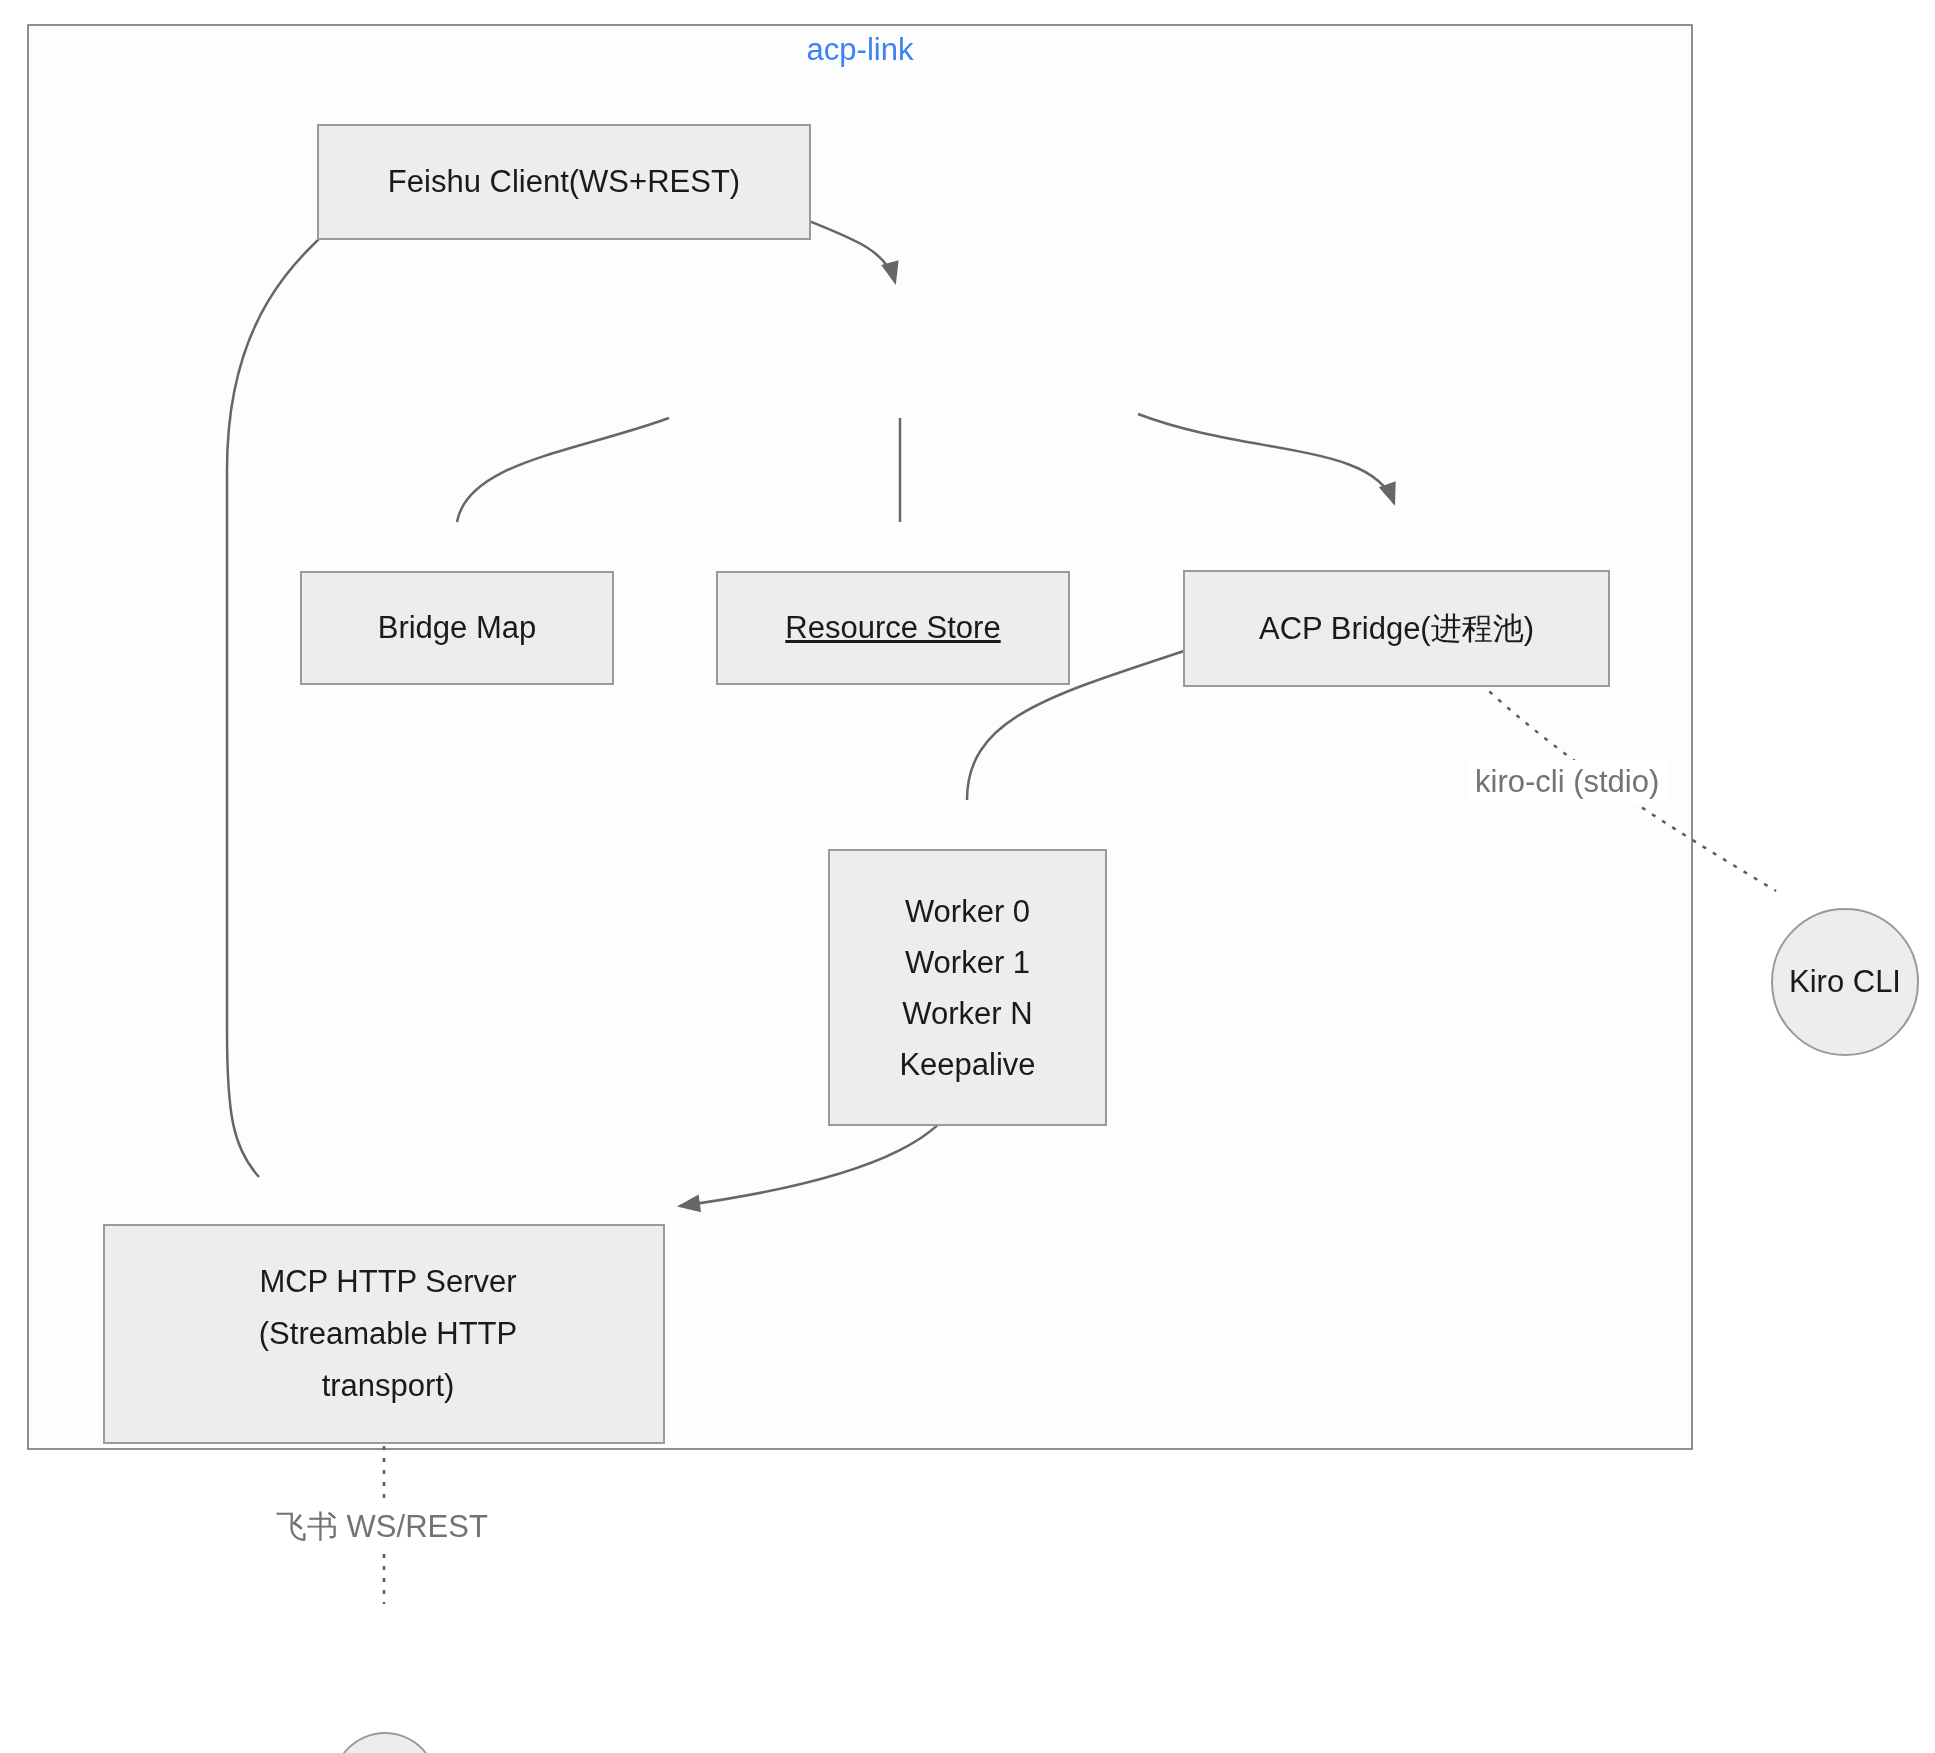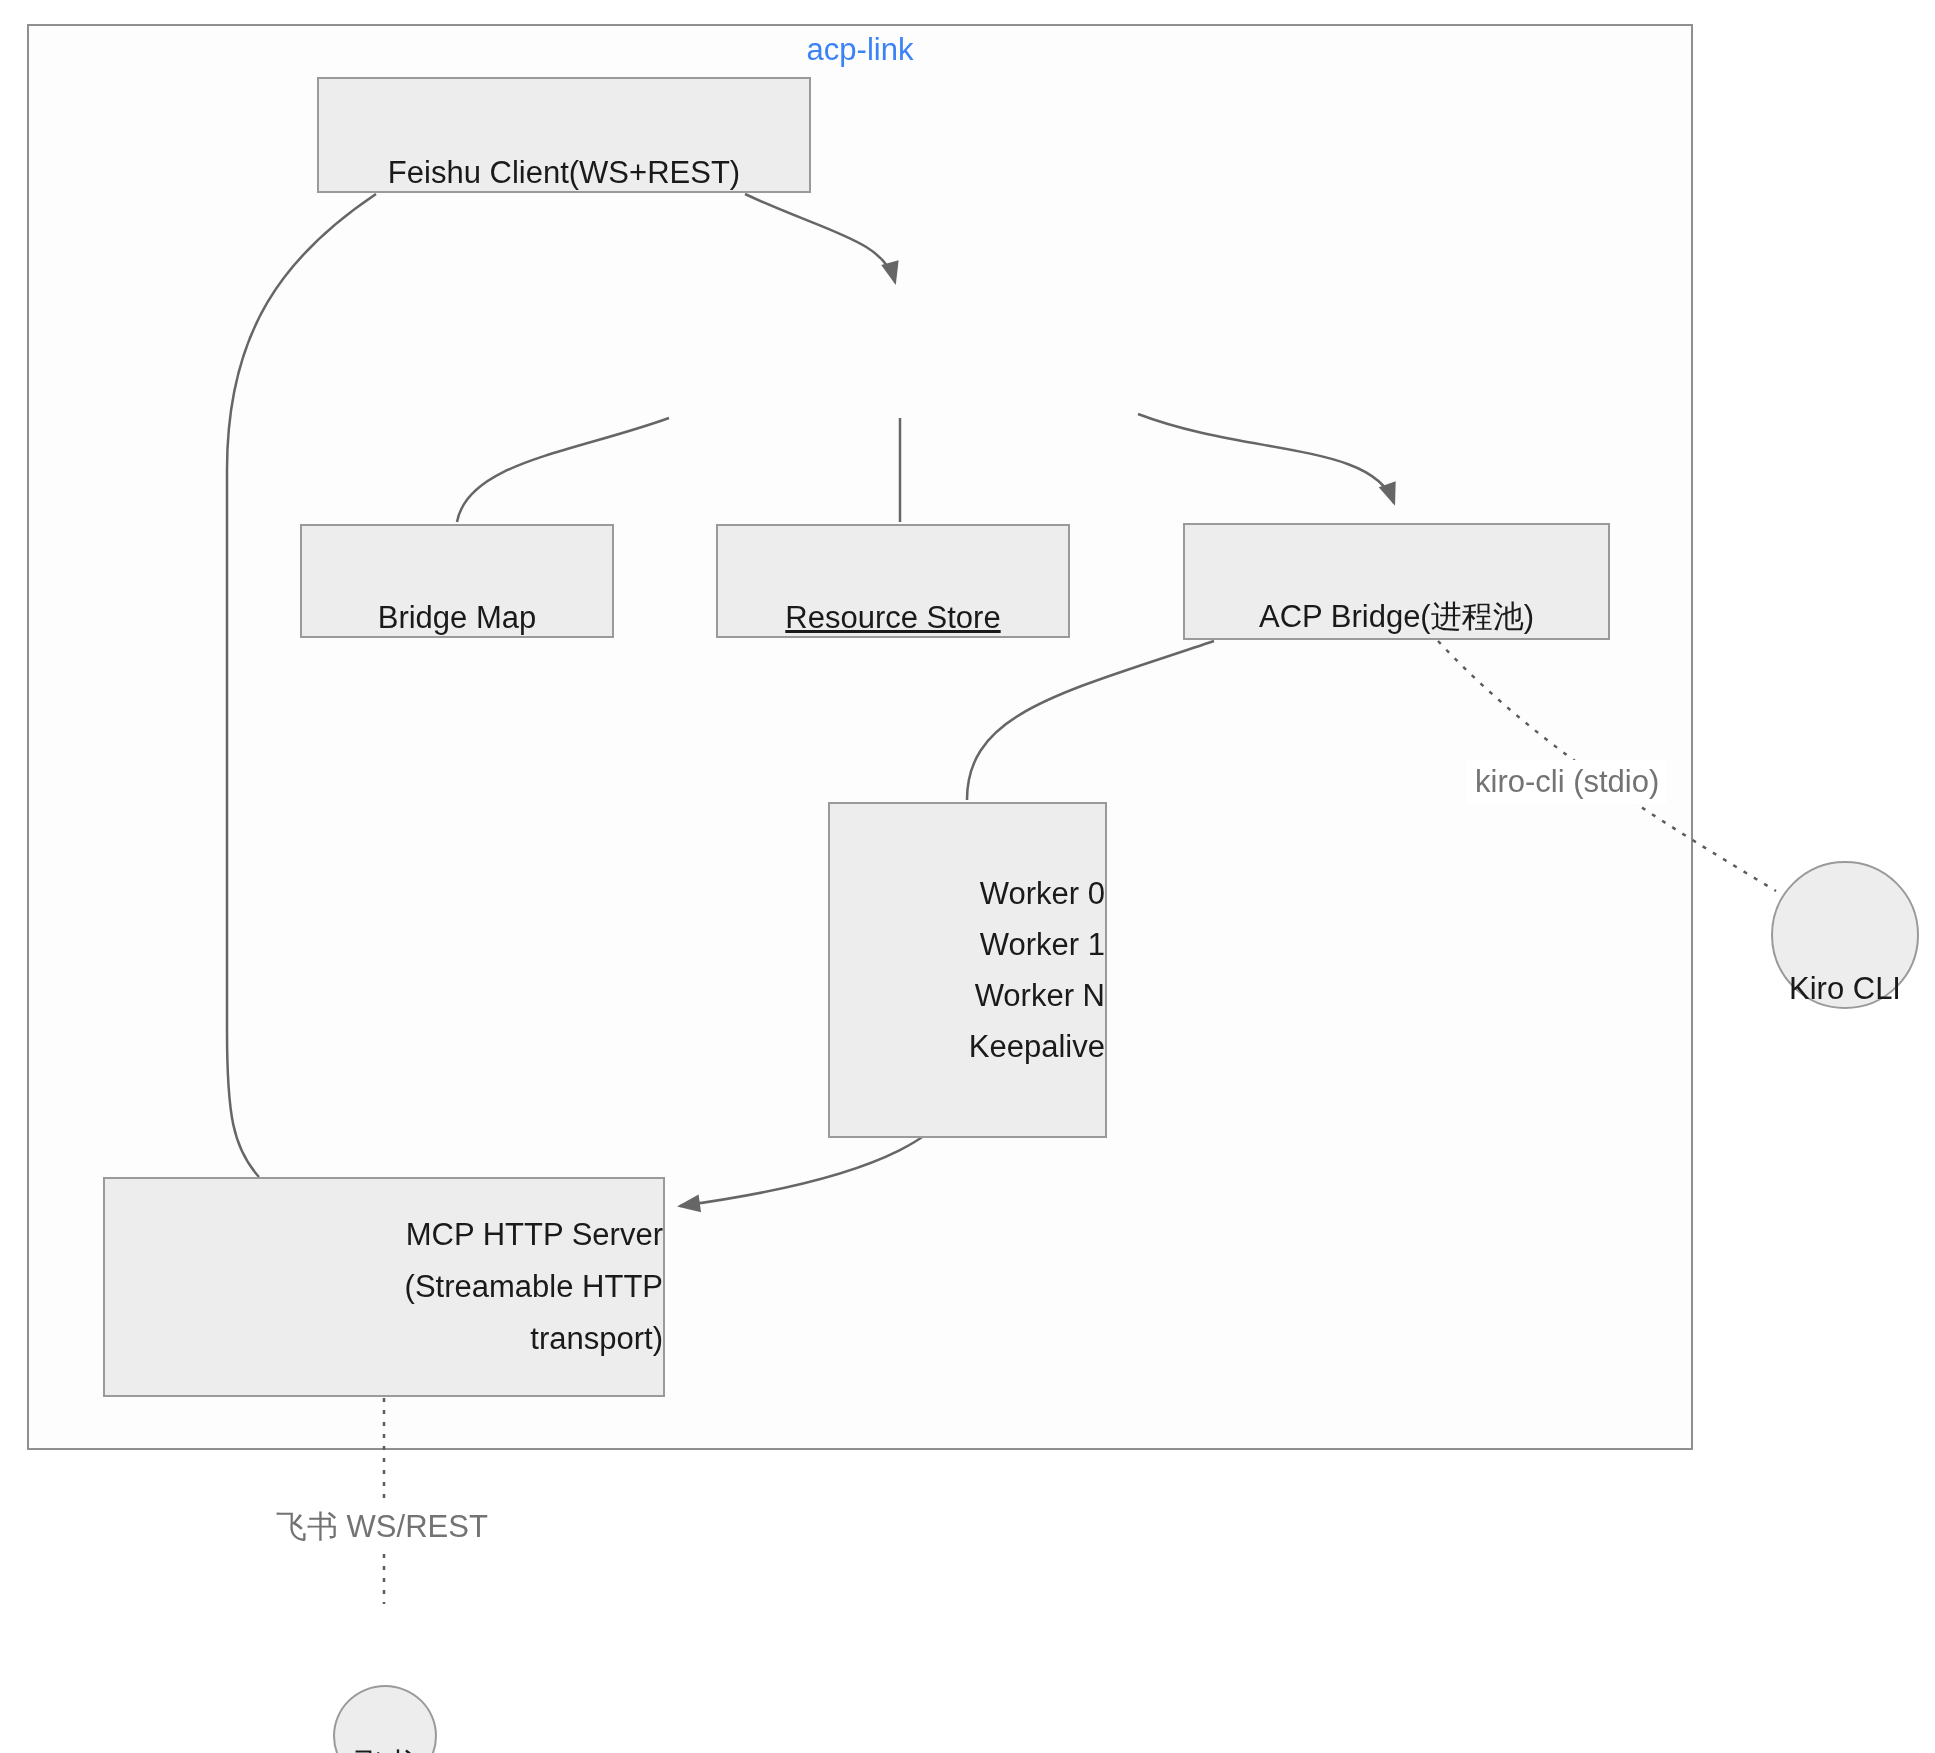--- a/index.html
+++ b/index.html
@@ -29,38 +29,39 @@
     white-space:nowrap;
   }
   svg.edges{
     position:absolute;left:0;top:0;
     z-index:1;
     pointer-events:none;
   }
   .node{
     position:absolute;
     display:flex;
-    align-items:flex-end;
+    align-items:center;
     justify-content:center;
     background:#ededed;
     border:2px solid #9a9a9a;
     box-sizing:border-box;
     font-size:31px;
     text-align:center;
     z-index:2;
     white-space:nowrap;
+    margin-top:47px;
   }
   .node.multiline{flex-direction:column;}
   .circle{border-radius:50%;}
   #node-feishu-client{left:317px;top:77px;width:494px;height:116px;}
   #node-link-service{left:660px;top:302px;width:478px;height:115px;}
   #node-session-map{left:300px;top:524px;width:314px;height:114px;}
   #node-resource-store{left:716px;top:524px;width:354px;height:114px;text-decoration:underline;}
   #node-acp-bridge{left:1183px;top:523px;width:427px;height:117px;}
-  #node-worker-pool{left:828px;top:802px;width:279px;height:336px;line-height:51px;}
+  #node-worker-pool{left:828px;top:802px;width:279px;height:277px;line-height:51px;}
   #node-mcp-server{left:103px;top:1177px;width:562px;height:220px;line-height:52px;padding-left:8px;}
   #node-kiro-cli{left:1771px;top:861px;width:148px;height:148px;}
   #node-feishu{left:333px;top:1685px;width:104px;height:102px;font-size:30px;}
   .edge-label{
     position:absolute;
     background:#ffffff;
     font-size:31px;
     padding:4px 8px;
     white-space:nowrap;
     z-index:4;

